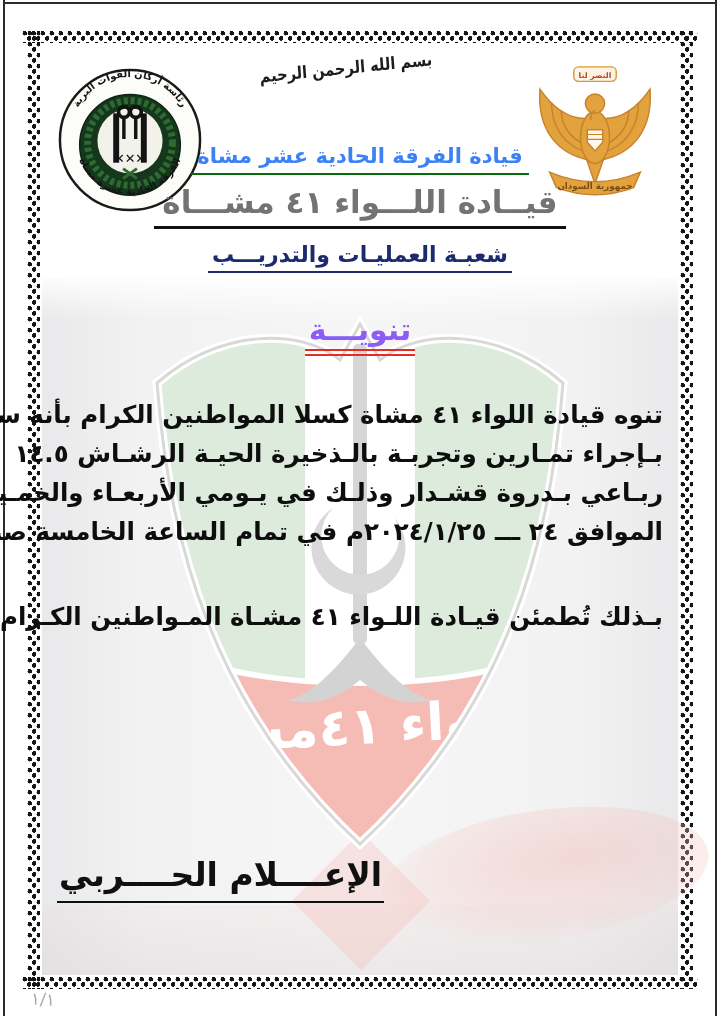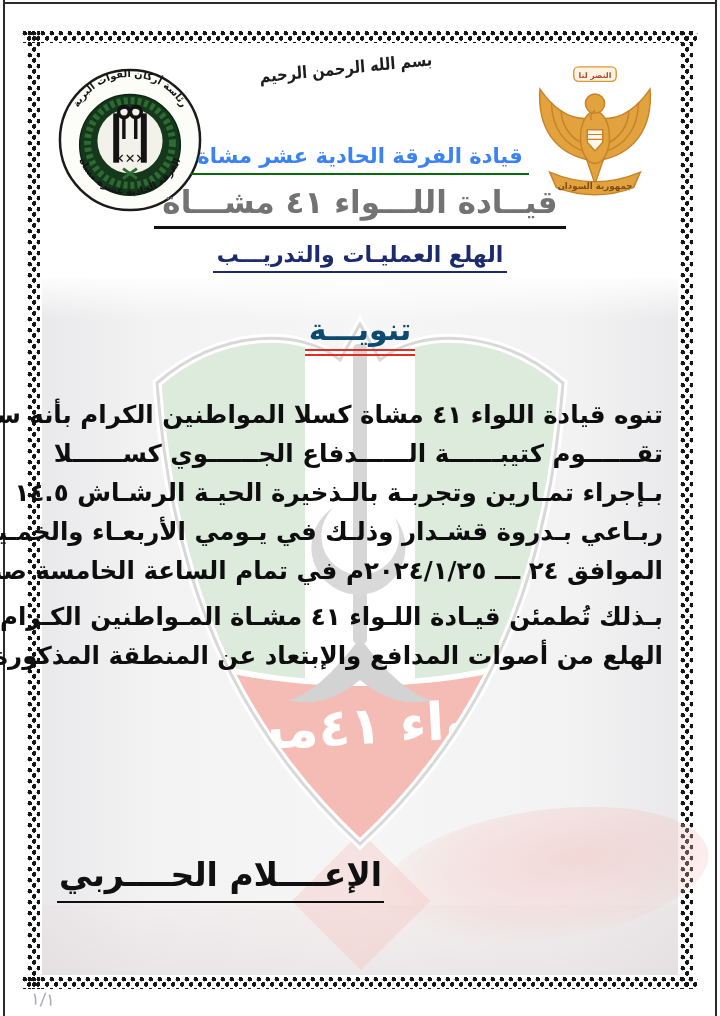--- a/index.html
+++ b/index.html
@@ -54,21 +54,21 @@
   }
 
   
   .center-line { left: 0; width: 720px; text-align: center; }
   .title-green { top: 124px; font-size: 21px; font-weight: bold; color: #3b82f6; margin-top: 20px; }
   .title-green span { border-bottom: 2.5px solid #0a6b0a; padding: 0 6px 5px; }
   .title-brigade { top: 184px; font-size: 31px; font-weight: bold; color: #737373; }
   .title-brigade span { border-bottom: 3px solid #101010; padding: 0 8px 6px; }
   .title-section { top: 242px; font-size: 22px; font-weight: bold; color: #1c2b6e; }
   .title-section span { border-bottom: 2.5px solid #1c2b6e; padding: 0 4px 4px; }
-  .notice-heading { top: 312px; font-size: 30px; font-weight: bold; color: #0c4a6e; z-index: 6; }
+  .notice-heading { top: 312px; font-size: 30px; font-weight: bold; color: #8b5cf6; z-index: 6; }
   .notice-heading span { border-bottom: 7px double #e02f25; padding: 0 4px 2px; }
 
   .bismillah {
     left: 285px; top: 56px; width: 160px; height: 60px;
     font-size: 17px; font-weight: bold; color: #1c1c1c;
     white-space: nowrap; text-align: center;
     transform: scaleX(.86) rotate(-5deg);
     letter-spacing: -1px;
   }
 
@@ -190,36 +190,34 @@
   <text x="75" y="129" font-size="9" font-weight="bold" fill="#7c4d12" text-anchor="middle">جمهورية السودان</text>
 </svg>
 
 <div class="abs center-line title-green">
   <span>قيادة الفرقة الحادية عشر مشاة</span>
 </div>
 <div class="abs center-line title-brigade">
   <span>قيــادة اللـــواء ٤١ مشـــاة</span>
 </div>
 <div class="abs center-line title-section">
-  <span>الهلع العمليـات والتدريـــب</span>
+  <span>شعبـة العمليـات والتدريـــب</span>
 </div>
 <div class="abs center-line notice-heading">
   <span>تنويـــة</span>
 </div>
 
 <div class="abs para para1">
   <div class="jline">تنوه قيادة اللواء ٤١ مشاة كسلا المواطنين الكرام بأنه سوف</div>
-  <div class="jline">تقــــــوم كتيبــــــة الــــــدفاع الجــــــوي كســــــلا</div>
   <div class="jline">بـإجراء تمـارين وتجربـة بالـذخيرة الحيـة الرشـاش ١٤.٥</div>
   <div class="jline">ربـاعي بـدروة قشـدار وذلـك في يـومي الأربعـاء والخمـيس</div>
   <div class="jline">الموافق ٢٤ ـــ ٢٠٢٤/١/٢٥م في تمام الساعة الخامسة صباحا</div>
 </div>
 
 <div class="abs para para2">
   <div class="jline">بـذلك تُطمئن قيـادة اللـواء ٤١ مشـاة المـواطنين الكـرام بعـدم</div>
-  <div class="jline">الهلع من أصوات المدافع والإبتعاد عن المنطقة المذكورة</div>
 </div>
 
 <div class="abs signature">
   <span>الإعــــلام الحــــربي</span>
 </div>
 
 <div class="abs page-number">١/١</div>
 
 </body></html>

